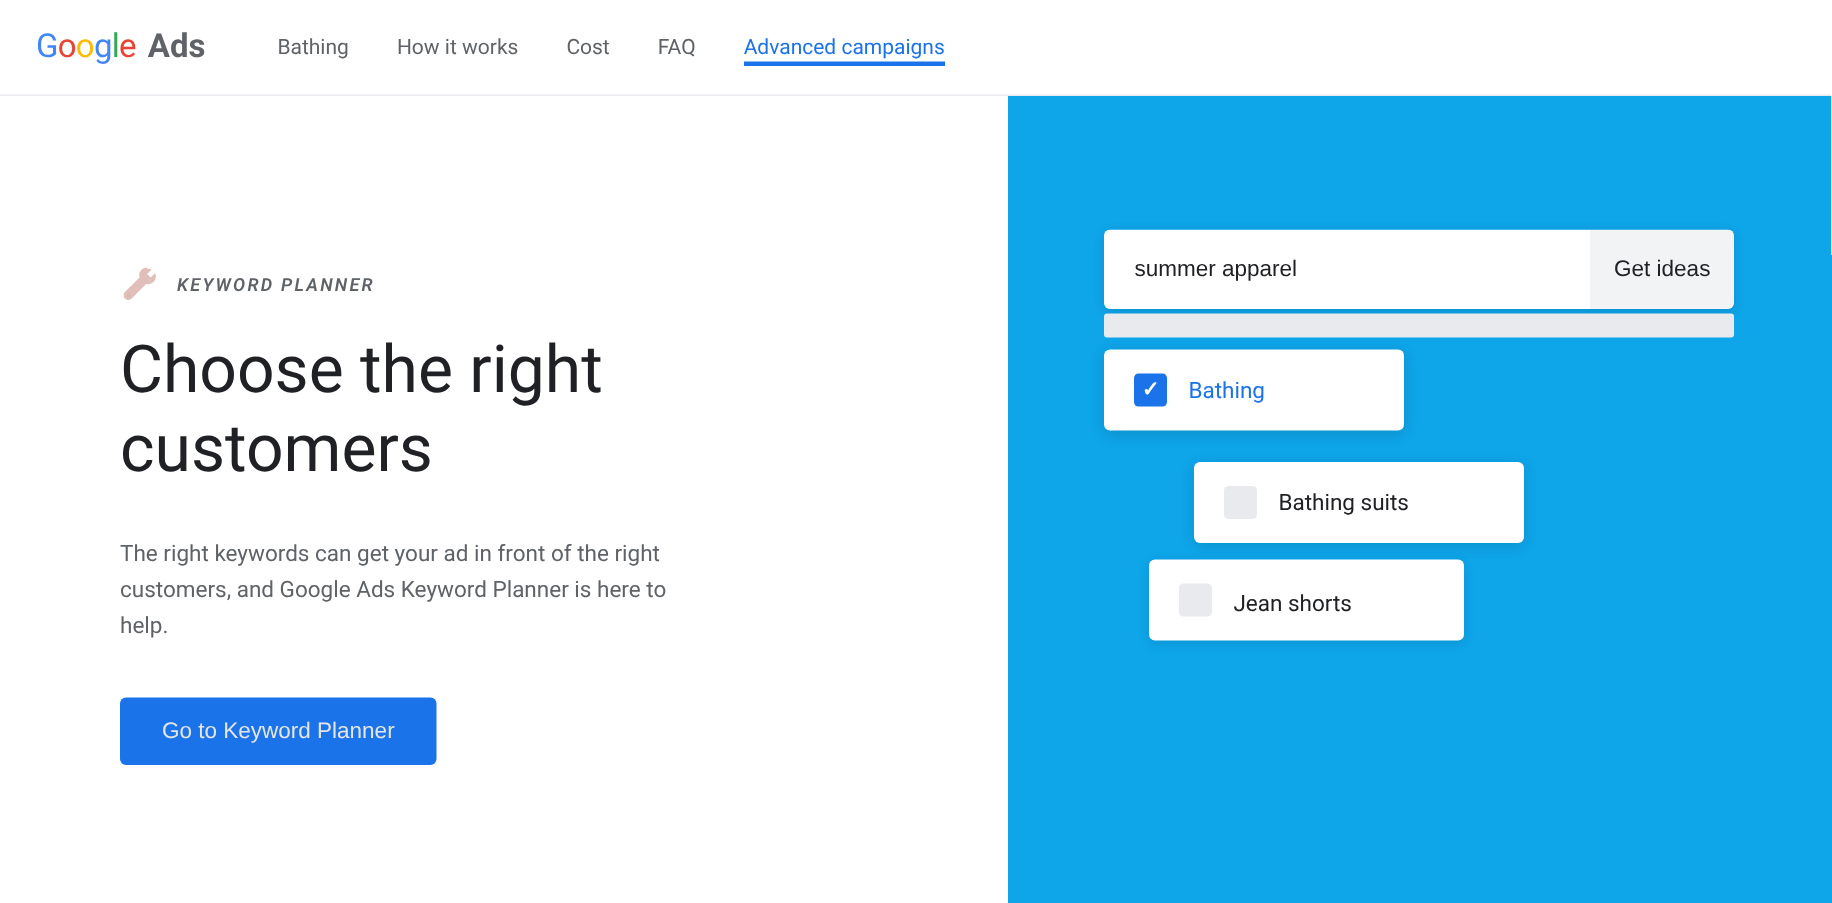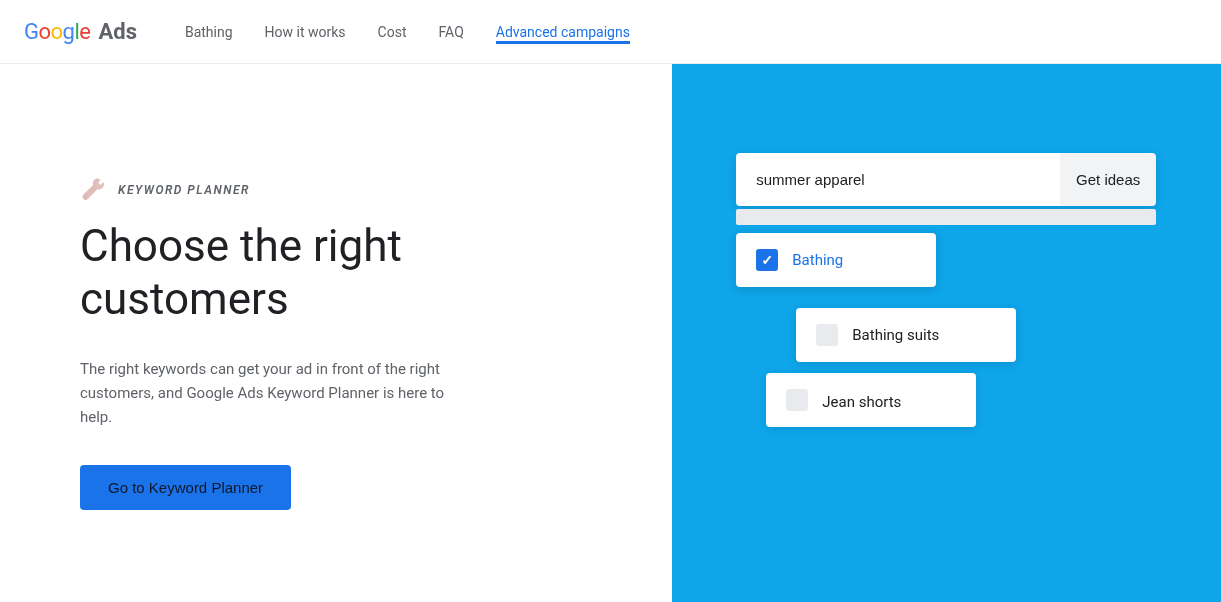--- a/index.html
+++ b/index.html
@@ -96,21 +96,21 @@
     .main-description {
       font-size: 15px;
       color: #5f6368;
       line-height: 1.6;
       max-width: 380px;
       margin-bottom: 36px;
     }
     .cta-button {
       display: inline-block;
       background: #1a73e8;
-      color: #0f172a;
+      color: #e5e5e5;
       font-size: 15px;
       font-weight: 500;
       padding: 14px 28px;
       border-radius: 4px;
       border: none;
       cursor: pointer;
       text-decoration: none;
       width: fit-content;
     }
 

